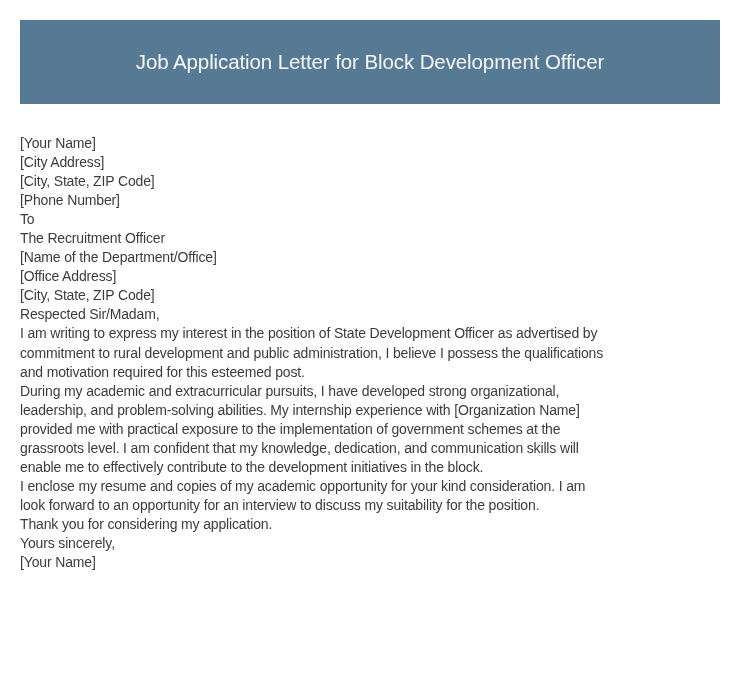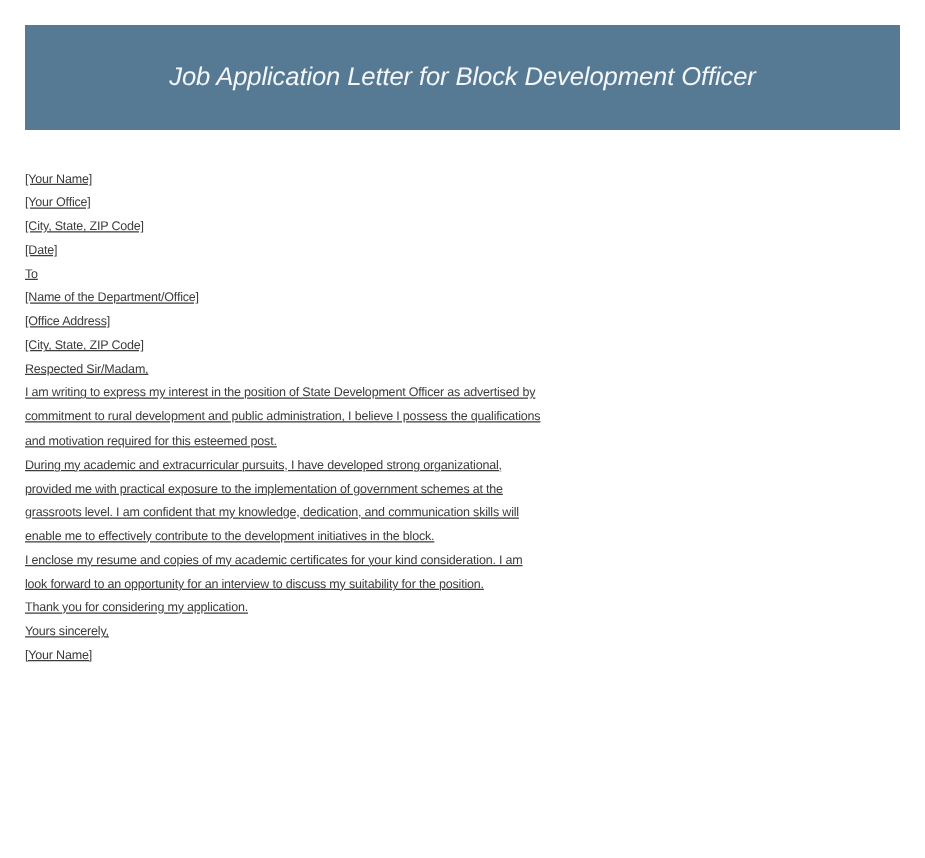--- a/index.html
+++ b/index.html
@@ -24,72 +24,72 @@
       display: flex;
       align-items: center;
       justify-content: center;
     }
     .header h1 {
       margin: 4px;
       color: #f4f7fa;
       font-weight: normal;
       font-size: 20.5px;
       letter-spacing: -0.1px;
-      font-style: italic;
     }
     .letter {
       position: absolute;
       left: 20px;
       top: 134px;
       width: 705px;
       color: #3c3c3c;
-      font-size: 10px;
+      font-size: 14px;
       line-height: 19.05px;
       letter-spacing: -0.15px;
-      text-decoration: underline;
     }
     .letter .line {
       display: block;
       white-space: nowrap;
     }
   </style>
 </head>
 <body>
 
 <div class="header">
   <h1>Job Application Letter for Block Development Officer</h1>
 </div>
 
 <div class="letter">
   <div>
     <span class="line">[Your Name]</span>
-    <span class="line">[Your Office]</span>
+    <span class="line">[City Address]</span>
     <span class="line">[City, State, ZIP Code]</span>
-    <span class="line">[Date]</span>
+    <span class="line">[Phone Number]</span>
   </div>
   <div>
     <span class="line">To</span>
+    <span class="line">The Recruitment Officer</span>
     <span class="line">[Name of the Department/Office]</span>
     <span class="line">[Office Address]</span>
     <span class="line">[City, State, ZIP Code]</span>
   </div>
   <span class="line">Respected Sir/Madam,</span>
 
   <div>
     <span class="line">I am writing to express my interest in the position of State Development Officer as advertised by</span>
     <span class="line">commitment to rural development and public administration, I believe I possess the qualifications</span>
     <span class="line">and motivation required for this esteemed post.</span>
   </div>
   <div>
     <span class="line">During my academic and extracurricular pursuits, I have developed strong organizational,</span>
+    <span class="line">leadership, and problem-solving abilities. My internship experience with [Organization Name]</span>
     <span class="line">provided me with practical exposure to the implementation of government schemes at the</span>
     <span class="line">grassroots level. I am confident that my knowledge, dedication, and communication skills will</span>
     <span class="line">enable me to effectively contribute to the development initiatives in the block.</span>
   </div>
   <div>
-    <span class="line">I enclose my resume and copies of my academic certificates for your kind consideration. I am</span>
+    <span class="line">I enclose my resume and copies of my academic opportunity for your kind consideration. I am</span>
     <span class="line">look forward to an opportunity for an interview to discuss my suitability for the position.</span>
   </div>
 
   <span class="line">Thank you for considering my application.</span>
   <span class="line">Yours sincerely,</span>
   <span class="line">[Your Name]</span>
 </div>
 
 </body></html>

